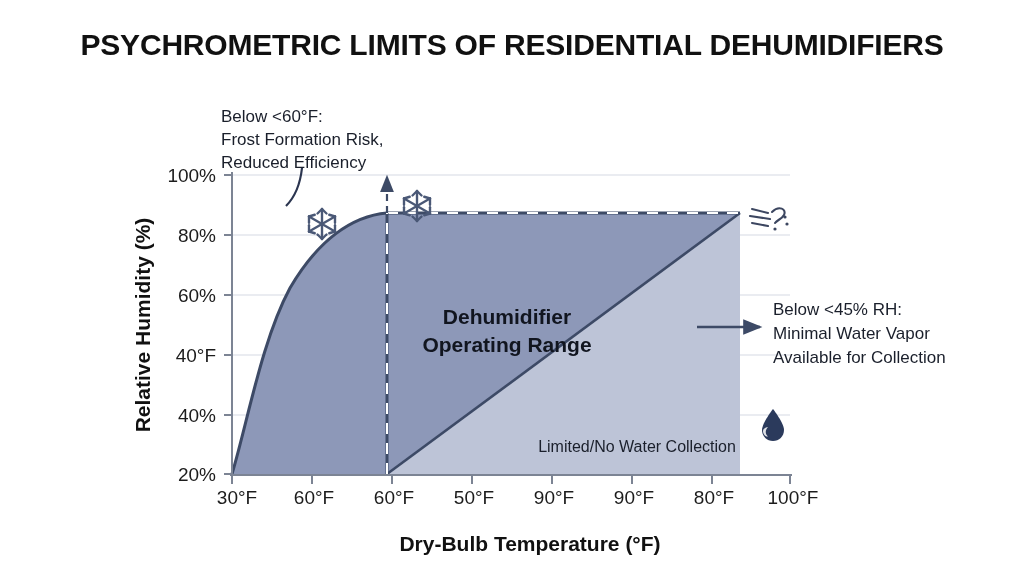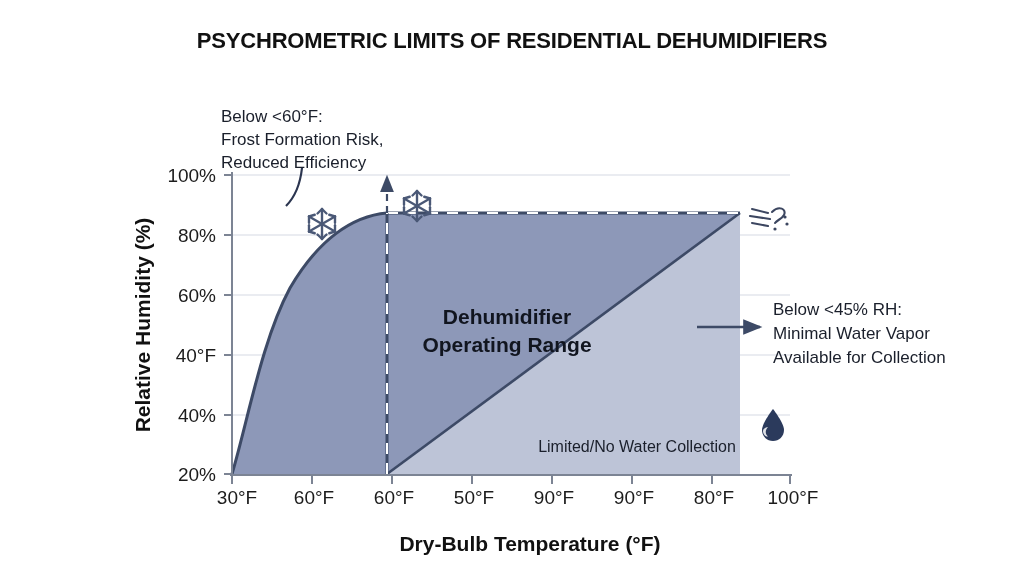--- a/index.html
+++ b/index.html
@@ -16,21 +16,21 @@
     overflow: hidden;
   }
   #chart-title {
     position: absolute;
     left: 0;
     top: 28px;
     width: 1024px;
     text-align: center;
     font-family: "Liberation Sans", sans-serif;
     font-weight: bold;
-    font-size: 22px;
+    font-size: 30px;
     letter-spacing: -0.2px;
     color: #111111;
     white-space: nowrap;
   }
   #plot-svg {
     position: absolute;
     left: 0;
     top: 0;
   }
   .axis-tick-label {

